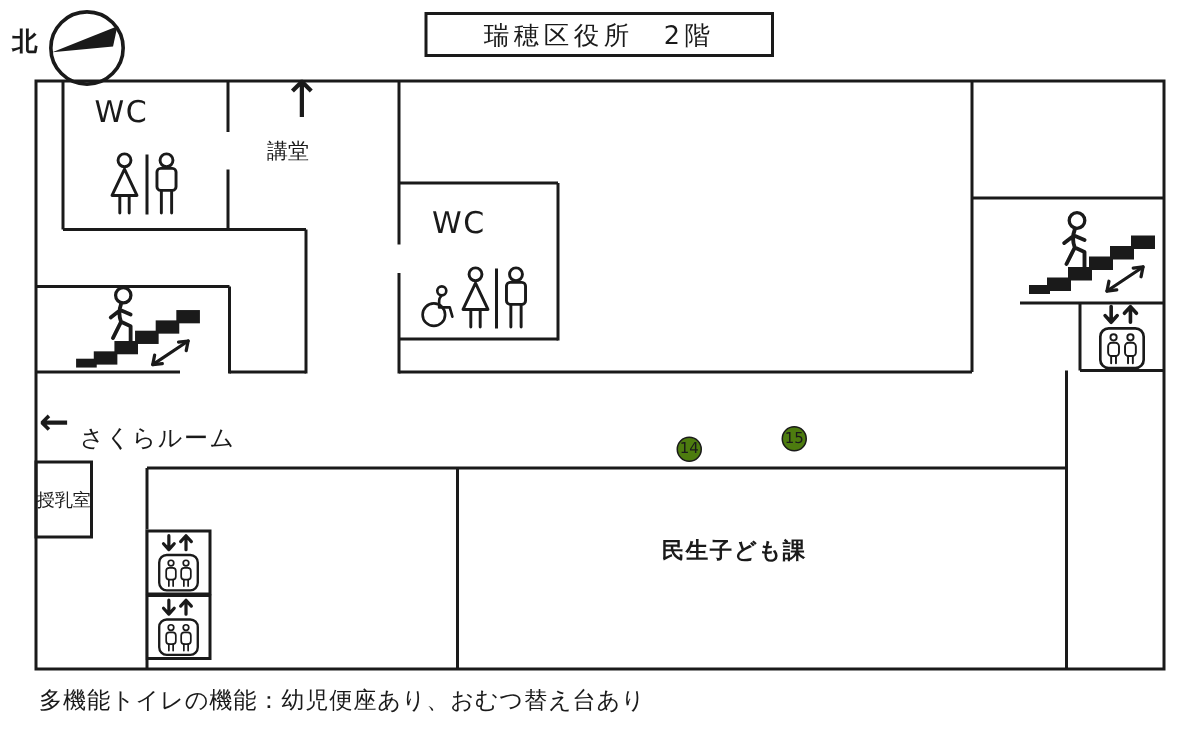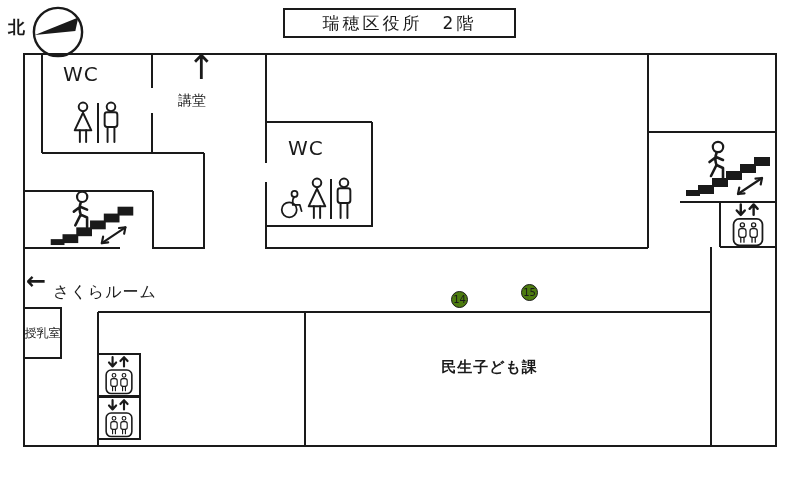--- a/index.html
+++ b/index.html
@@ -193,14 +193,15 @@
     <svg width="34" height="40">
         <use href="#ic-elevator"></use>
       </svg>
   </div>
 
   <div class="abs marker" style="left:451px; top:291px">14</div>
   <div class="abs marker" style="left:521px; top:284px">15</div>
 
   <div class="abs division">民生子ども課</div>
 
+  <div class="abs footnote">多機能トイレの機能：幼児便座あり、おむつ替え台あり</div>
 
 </div>
 
 </body></html>

